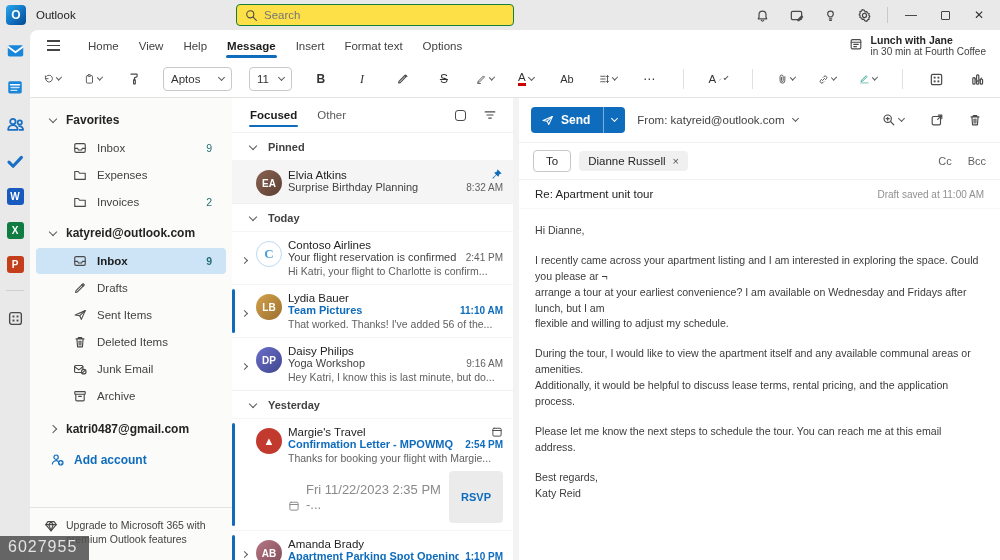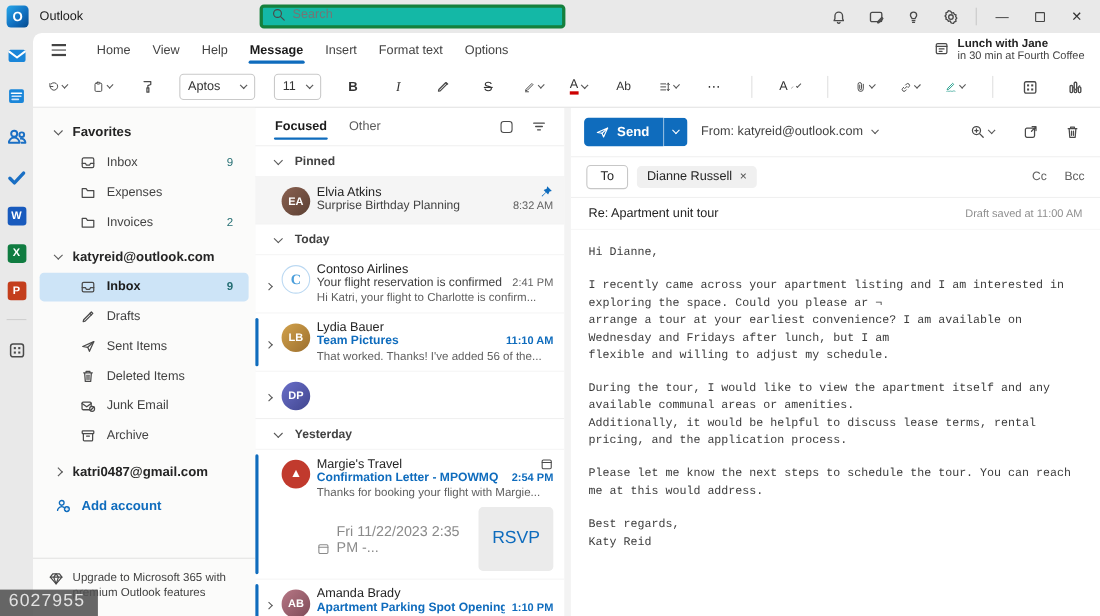--- a/index.html
+++ b/index.html
@@ -15,22 +15,22 @@
   .chv.right { transform:rotate(-45deg); }
   .chv.white { border-color:#fff; }
   .chv.sm { width:5px; height:5px; }
 
   
   .titlebar { height:30px; display:flex; align-items:center; position:relative; }
   .logo { width:20px; height:20px; margin-left:6px; border-radius:4px;
     background:linear-gradient(135deg,#28a8ea 0%,#0f6cbd 60%,#064a8c 100%);
     color:#fff; font-weight:bold; font-size:12px; display:flex; align-items:center; justify-content:center;}
   .app-name { font-size:11.5px; margin-left:10px; color:#1b1b1b; }
-  .searchbox { position:absolute; left:236px; top:4px; width:278px; height:22px; background:#14b8a6;
-    border:3px solid #15803d; border-radius:4px; display:flex; align-items:flex-start; gap:6px; padding:0 8px; }
+  .searchbox { position:absolute; left:236px; top:4px; width:278px; height:22px; background:#fde047;
+    border:1px solid #15803d; border-radius:4px; display:flex; align-items:center; gap:6px; padding:0 8px; }
   .searchbox input { border:none; outline:none; background:transparent; font-size:11.5px; color:#444; width:100%;
     font-family:inherit; }
   .tb-icons { position:absolute; right:6px; top:0; height:30px; display:flex; align-items:center; gap:4px; }
   .tb-btn { width:30px; height:26px; display:flex; align-items:center; justify-content:center; border-radius:4px; cursor:pointer;}
   .tb-sep { width:1px; height:16px; background:#c9c9c9; margin:0 4px; }
   .max-box { width:9px; height:9px; border:1.2px solid #444; border-radius:1px; display:inline-block;}
   .min-dash,.close-x { font-size:12px; color:#333; }
 
   
   .rail { position:absolute; left:0; top:30px; bottom:0; width:30px; display:flex; flex-direction:column; align-items:center; padding-top:10px; gap:17px; }
@@ -90,41 +90,41 @@
   .msg-main { flex:1; min-width:0; }
   .msg-line { display:flex; align-items:center; gap:6px; }
   .sender { font-size:11.5px; font-weight:normal; color:#242424; white-space:nowrap; overflow:hidden; flex:1;}
   .subject { font-size:11px; color:#424242; white-space:nowrap; overflow:hidden; flex:1;}
   .subject.unread { color:#0f6cbd; font-weight:bold;}
   .preview { font-size:10.5px; color:#616161; white-space:nowrap; overflow:hidden; margin-top:2px;}
   .mtime { font-size:10px; color:#616161; white-space:nowrap;}
   .mtime.unread { color:#0f6cbd; font-weight:bold;}
   .rsvp-row { display:flex; align-items:center; gap:7px; margin-top:7px; }
   .rsvp-dt { font-size:13px; color:#8a8a8a; display:flex; gap:6px; align-items:flex-end;}
-  .rsvp-btn { background:#ebebeb; border-radius:4px; color:#0f6cbd; font-weight:normal; font-size:16px; padding:20px 12px; cursor:pointer;}
+  .rsvp-btn { background:#ebebeb; border-radius:4px; color:#0f6cbd; font-weight:bold; font-size:11px; padding:20px 12px; cursor:pointer;}
 
   
   .compose { flex:1; background:#fff; display:flex; flex-direction:column; overflow:hidden;}
   .c-actions { display:flex; align-items:center; padding:9px 12px; gap:12px; }
   .send { display:flex; cursor:pointer; }
   .send-main { background:#0f6cbd; color:#fff; font-size:12px; font-weight:bold; padding:6px 13px 6px 10px; border-radius:4px 0 0 4px; display:flex; align-items:center; gap:7px;}
   .send-arr { background:#0f6cbd; border-left:1px solid rgba(255,255,255,.45); border-radius:0 4px 4px 0; width:22px; display:flex; align-items:center; justify-content:center;}
   .from { font-size:11.5px; color:#424242; display:flex; align-items:center; gap:8px; cursor:pointer;}
   .c-actions .sp { flex:1; }
   .cicon { width:26px; height:26px; display:flex; align-items:center; justify-content:center; gap:3px; border-radius:4px; cursor:pointer;}
   .c-row { display:flex; align-items:center; padding:7px 14px; border-top:1px solid #f0f0f0; gap:8px;}
   .to-btn { border:1px solid #c7c7c7; border-radius:4px; padding:4px 12px; font-size:11.5px; color:#242424; cursor:pointer;}
   .chip { background:#f0f0f0; border-radius:4px; padding:4px 9px; font-size:11.5px; color:#242424; display:flex; gap:7px; align-items:center; cursor:pointer;}
   .chip .x { color:#555; font-size:11px; cursor:pointer;}
   .ccbcc { margin-left:auto; display:flex; gap:16px; font-size:11px; color:#616161;}
   .c-subj { display:flex; align-items:center; padding:8px 16px; border-top:1px solid #f0f0f0;}
   .subj-txt { font-size:11.5px; color:#242424; flex:1;}
   .draft { font-size:10px; color:#8f8f8f;}
   .c-body { padding:14px 16px; font-size:10.6px; color:#3c3c3c; line-height:1.5; overflow:hidden; border-top:1px solid #f7f7f7;}
-  .c-body p { white-space:pre-line; margin-bottom:14px;font-family:Liberation Mono, monospace; }
+  .c-body p { white-space:pre-line; margin-bottom:14px; }
 
   .watermark { position:absolute; left:0; bottom:0; background:rgba(82,82,82,.88); color:#e3e3e3; font-size:16px; padding:2px 12px 4px 8px; z-index:50; letter-spacing:1px;}
 </style>
 </head>
 <body>
 
 <div class="titlebar">
   <div class="logo">O</div>
   <span class="app-name">Outlook</span>
   <div class="searchbox">
@@ -566,20 +566,30 @@
             </div>
           <div class="preview">That worked. Thanks! I've added 56 of the...</div>
         </div>
       </div>
 
       <div class="msg">
         <span class="expander">
             <i class="chv right sm"></i>
           </span>
         <span class="avatar" style="background:linear-gradient(135deg,#6a6fc9,#41468f)">DP</span>
+        <div class="msg-main">
+          <div class="msg-line">
+              <span class="sender">Daisy Philips</span>
+            </div>
+          <div class="msg-line">
+              <span class="subject">Yoga Workshop</span>
+            <span class="mtime">9:16 AM</span>
+            </div>
+          <div class="preview">Hey Katri, I know this is last minute, but do...</div>
+        </div>
       </div>
 
       <div class="grp-hd">
         <i class="chv down"></i>
           <span>Yesterday</span>
       </div>
 
       <div class="msg unread">
         <span class="expander"></span>
         <span class="avatar" style="background:#c13a2d;font-size:11px">▲</span>
@@ -691,21 +701,21 @@
         <span class="draft">Draft saved at 11:00 AM</span>
       </div>
 
       <div class="c-body">
         <p>Hi Dianne,</p>
         <p>I recently came across your apartment listing and I am interested in exploring the space. Could you please ar ¬
 arrange a tour at your earliest convenience? I am available on Wednesday and Fridays after lunch, but I am
 flexible and willing to adjust my schedule.</p>
         <p>During the tour, I would like to view the apartment itself and any available communal areas or amenities.
 Additionally, it would be helpful to discuss lease terms, rental pricing, and the application process.</p>
-        <p>Please let me know the next steps to schedule the tour. You can reach me at this would address.</p>
+        <p>Please let me know the next steps to schedule the tour. You can reach me at this email address.</p>
         <p>Best regards,
 Katy Reid</p>
       </div>
     </div>
   </div>
 </div>
 
 <div class="watermark">6027955</div>
 
 </body></html>

